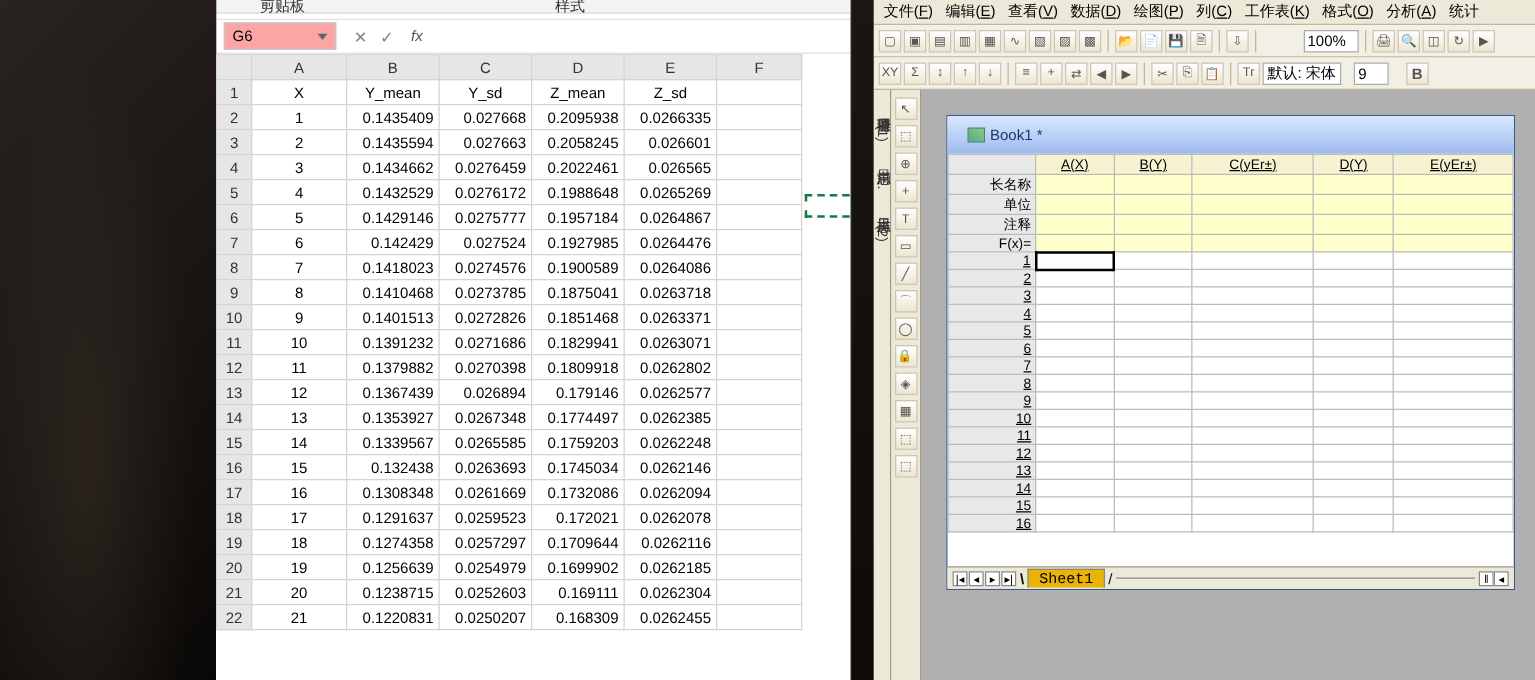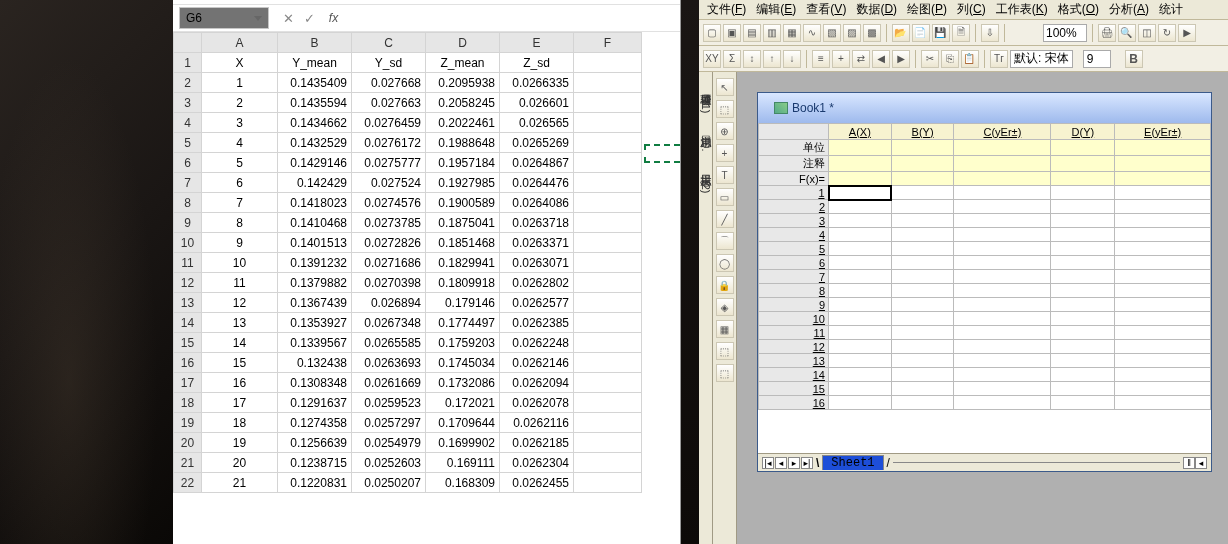--- a/index.html
+++ b/index.html
@@ -5,21 +5,21 @@
 * { margin: 0; padding: 0; box-sizing: border-box; font-family: "Microsoft YaHei", Arial, sans-serif; font-size: 12px; }
 body { width: 1228px; height: 544px; background: #1a1410; overflow: hidden; position: relative; display: flex; }
 
 .bg-left { width: 173px; height: 544px; background: linear-gradient(135deg, #2a2420, #1a1614, #0a0806); position: relative; flex-shrink: 0; }
 .bg-left::before { content:""; position:absolute; inset:0; background: radial-gradient(ellipse at 40% 70%, rgba(90,75,60,0.3), transparent 60%); }
 
 .excel { width: 508px; height: 544px; background: #fff; display: flex; flex-direction: column; border-right: 1px solid #999; flex-shrink: 0; }
 .ribbon-strip { height: 11px; background: #f3f3f3; border-bottom: 1px solid #d4d4d4; display: flex; align-items: center; gap: 200px; padding-left: 35px; font-size: 11px; color: #333; }
 .ribbon-sep { height: 4px; background: #fff; }
 .name-bar { height: 28px; border-top: 1px solid #e1e1e1; border-bottom: 1px solid #e1e1e1; display: flex; align-items: center; background: #fff; padding: 3px 6px; gap: 4px; }
-.name-box { width: 90px; height: 22px; border: 1px solid #c6c6c6; background: #737373; padding: 0 6px; display: flex; align-items: center; justify-content: space-between; font-size: 12px; }
+.name-box { width: 90px; height: 22px; border: 1px solid #c6c6c6; background: #fca5a5; padding: 0 6px; display: flex; align-items: center; justify-content: space-between; font-size: 12px; }
 .name-box .dd { width: 0; height: 0; border-left: 4px solid transparent; border-right: 4px solid transparent; border-top: 5px solid #666; }
 .fx-icons { display: flex; gap: 10px; padding: 0 10px; color: #888; }
 .fx-icons span { font-size: 13px; }
 .fx-label { font-style: italic; color: #555; padding-right: 6px; }
 .formula-input { flex: 1; height: 22px; border: none; outline: none; }
 
 .sheet-wrap { flex: 1; overflow: auto; background: #fff; position: relative; }
 .grid { border-collapse: collapse; }
 .grid th, .grid td { border: 1px solid #d4d4d4; height: 20px; padding: 0 4px; white-space: nowrap; }
 .grid th { background: #e6e6e6; font-weight: normal; color: #333; text-align: center; }
@@ -58,31 +58,35 @@
 .wks th, .wks td { border: 1px solid #bbb; height: 14px; font-size: 11px; padding: 0 3px; }
 .wks th { background: #e8e8e8; font-weight: normal; text-align: center; text-decoration: underline; }
 .wks th.colh { background: #f7f3d0; height: 16px; }
 .wks .rowh { width: 70px; background: #e8e8e8; text-align: right; }
 .wks .hdr-row td { background: #ffffcc; height: 14px; }
 .wks .hdr-label { background: #e8e8e8 !important; text-align: right; }
 .wks .sel { border: 2px solid #000; }
 .sheet-tabs { height: 18px; background: #ece9d8; border-top: 1px solid #a09a84; display: flex; align-items: center; padding: 0 4px; gap: 3px; font-size: 11px; }
 .sheet-tabs .nav { display: flex; gap: 1px; }
 .sheet-tabs .nav span { width: 12px; height: 12px; border: 1px solid #888; background: #fff; font-size: 9px; display:flex; align-items:center; justify-content:center; }
-.sheet-tabs .tab { background: #1d4ed8; border: 1px solid #888; border-bottom: none; padding: 0 8px; font-family: "Courier New", monospace; }
+.sheet-tabs .tab { background: #eab308; border: 1px solid #888; border-bottom: none; padding: 0 8px; font-family: "Courier New", monospace; }
 .sheet-tabs .tabfill { flex: 1; border-bottom: 1px solid #888; }
 .sheet-tabs .endnav { display:flex; }
 .sheet-tabs .endnav span { width: 12px; height: 12px; border: 1px solid #888; background: #fff; font-size: 9px; display:flex; align-items:center; justify-content:center; }
 </style>
 </head>
 <body>
 
 <div class="bg-left"></div>
 
 <div class="excel">
+  <div class="ribbon-strip">
+    <span>剪贴板</span>
+    <span>样式</span>
+  </div>
   <div class="ribbon-sep"></div>
   <div class="name-bar">
     <div class="name-box">
       <span>G6</span>
       <span class="dd"></span>
     </div>
     <div class="fx-icons">
       <span>✕</span>
       <span>✓</span>
     </div>
@@ -417,20 +421,28 @@
               <tbody>
                 <tr>
                   <th class="rowh"></th>
                   <th class="colh">A(X)</th>
                   <th class="colh">B(Y)</th>
                   <th class="colh">C(yEr±)</th>
                   <th class="colh">D(Y)</th>
                   <th class="colh">E(yEr±)</th>
                 </tr>
                 <tr class="hdr-row">
+                  <td class="hdr-label">长名称</td>
+                  <td></td>
+                  <td></td>
+                  <td></td>
+                  <td></td>
+                  <td></td>
+                </tr>
+                <tr class="hdr-row">
                   <td class="hdr-label">单位</td>
                   <td></td>
                   <td></td>
                   <td></td>
                   <td></td>
                   <td></td>
                 </tr>
                 <tr class="hdr-row">
                   <td class="hdr-label">注释</td>
                   <td></td>

